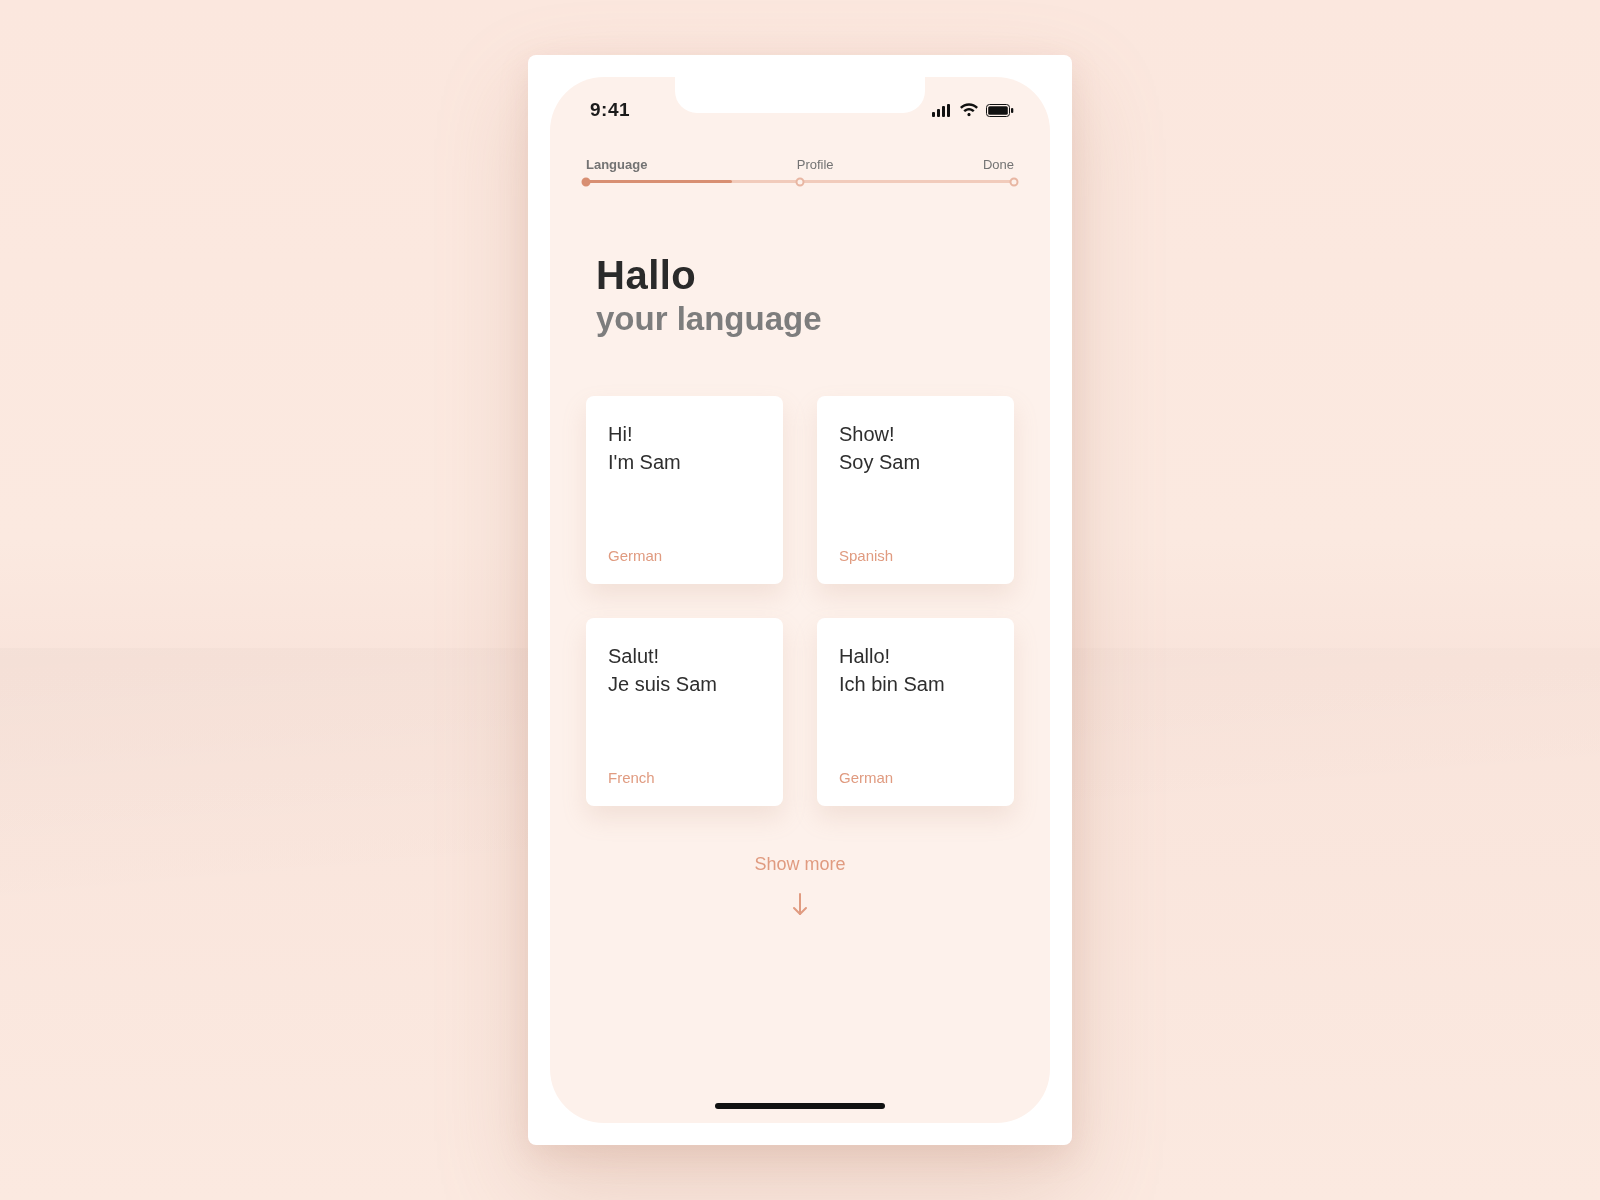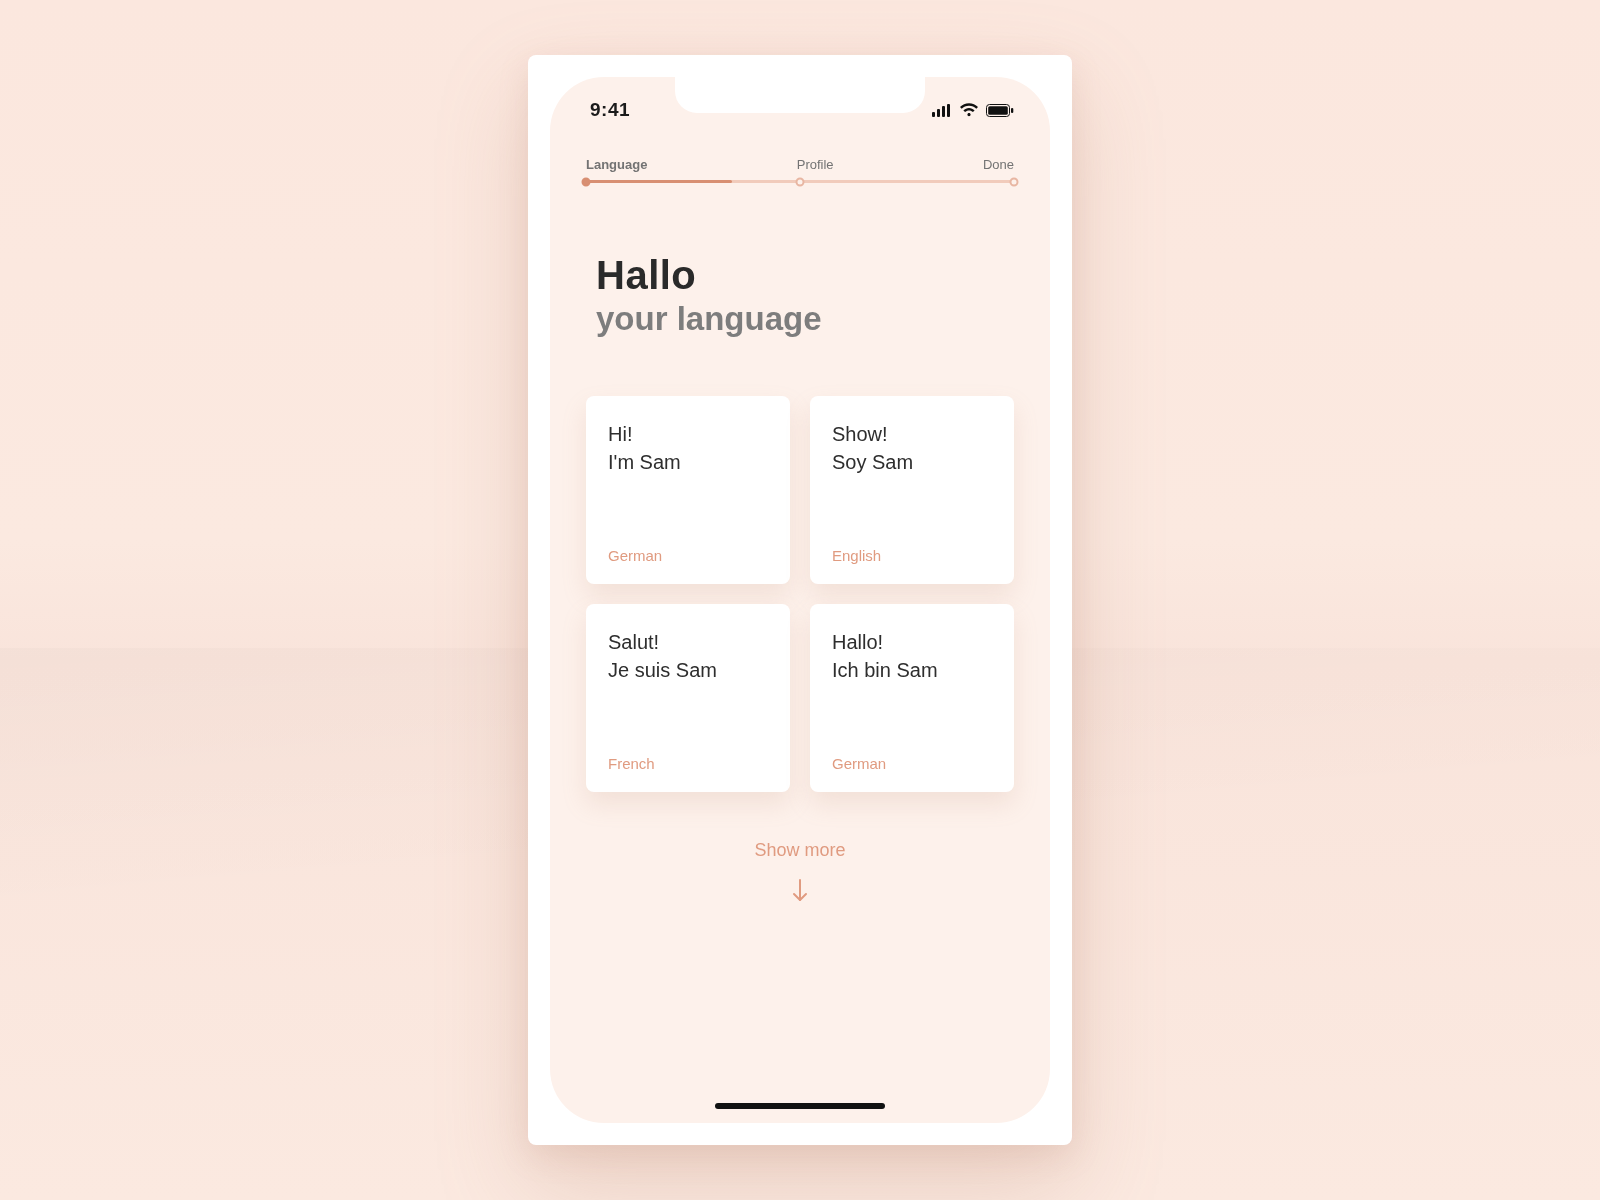--- a/index.html
+++ b/index.html
@@ -143,21 +143,21 @@
     font-weight: 700;
     color: #7d7d7d;
     margin-top: 2px;
   }
 
   
   .grid {
     margin: 58px 36px 0 36px;
     display: grid;
     grid-template-columns: 1fr 1fr;
-    gap: 20px;
+    gap: 34px;
   }
   .card {
     background: #ffffff;
     border-radius: 8px;
     padding: 24px 22px 20px 22px;
     box-shadow: 0 12px 24px rgba(196,150,130,0.18);
     display: flex;
     flex-direction: column;
     justify-content: space-between;
     height: 188px;
@@ -264,21 +264,21 @@
             <span>I'm Sam</span>
           </div>
           <div class="lang">German</div>
         </div>
 
         <div class="card">
           <div class="greet">
             <span>Show!</span><br>
             <span>Soy Sam</span>
           </div>
-          <div class="lang">English</div>
+          <div class="lang">Spanish</div>
         </div>
 
         <div class="card">
           <div class="greet">
             <span>Salut!</span><br>
             <span>Je suis Sam</span>
           </div>
           <div class="lang">French</div>
         </div>
 

